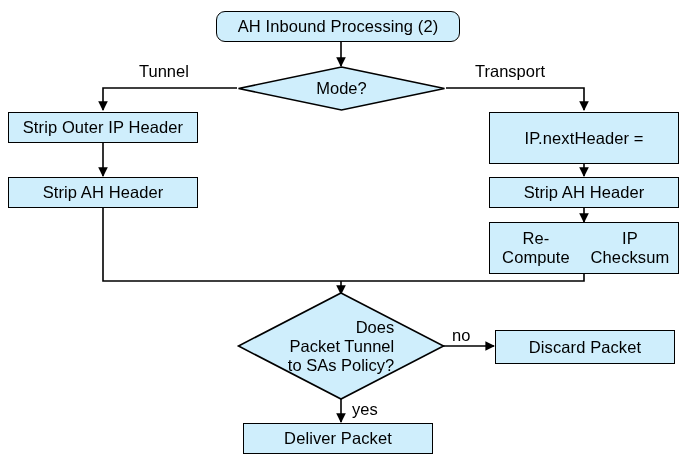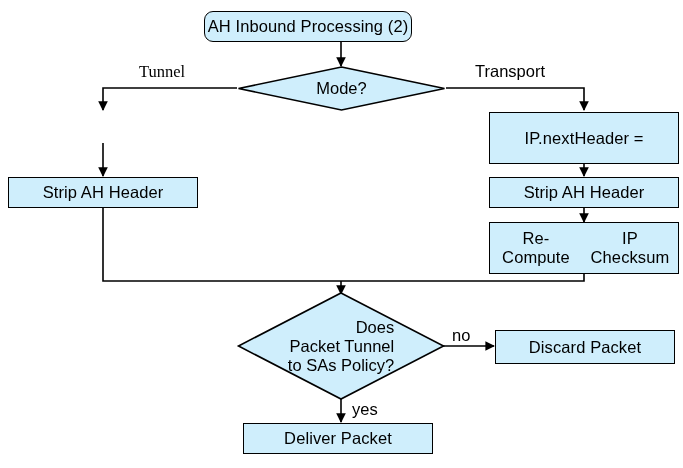--- a/index.html
+++ b/index.html
@@ -103,34 +103,37 @@
       <path d="M 584 269 L 584 281 L 341 281"></path>
 
       <path d="M 341 281 L 341 294" marker-end="url(#arrow)"></path>
 
       <path d="M 441 346 L 494 346" marker-end="url(#arrow)"></path>
 
       <path d="M 341 399 L 341 422" marker-end="url(#arrow)"></path>
     </g>
   </svg>
 
-  <div class="node rounded" style="left:204px; top:11px; width:208px; height:31px;">
+  <div class="node rounded" style="left:216px; top:11px; width:244px; height:31px;">
     <span>AH Inbound Processing (2)</span>
   </div>
 
   <div class="diamond-wrap" style="left:237px; top:66px; width:209px; height:45px;">
     <svg width="209" height="45" viewBox="0 0 209 45" xmlns="http://www.w3.org/2000/svg">
       <polygon points="104.5,1 207.5,22.5 104.5,44 1.5,22.5" fill="#cfeefc" stroke="#000000" stroke-width="1.6"></polygon>
     </svg>
     <div class="diamond-label">Mode?</div>
   </div>
 
-  <div class="edge-label" style="left:139px; top:62px;font-family:Liberation Serif, serif;">Tunnel</div>
+  <div class="edge-label" style="left:139px; top:62px;">Tunnel</div>
   <div class="edge-label" style="left:475px; top:62px;">Transport</div>
 
+  <div class="node" style="left:8px; top:112px; width:190px; height:31px;">
+    <span>Strip Outer IP Header</span>
+  </div>
 
   <div class="node" style="left:8px; top:177px; width:190px; height:31px;">
     <span>Strip AH Header</span>
   </div>
 
   <div class="node" style="left:489px; top:112px; width:190px; height:52px; flex-direction:column;gap:10px;">
     <span>IP.nextHeader =</span>
   </div>
 
   <div class="node" style="left:489px; top:177px; width:190px; height:31px;">

